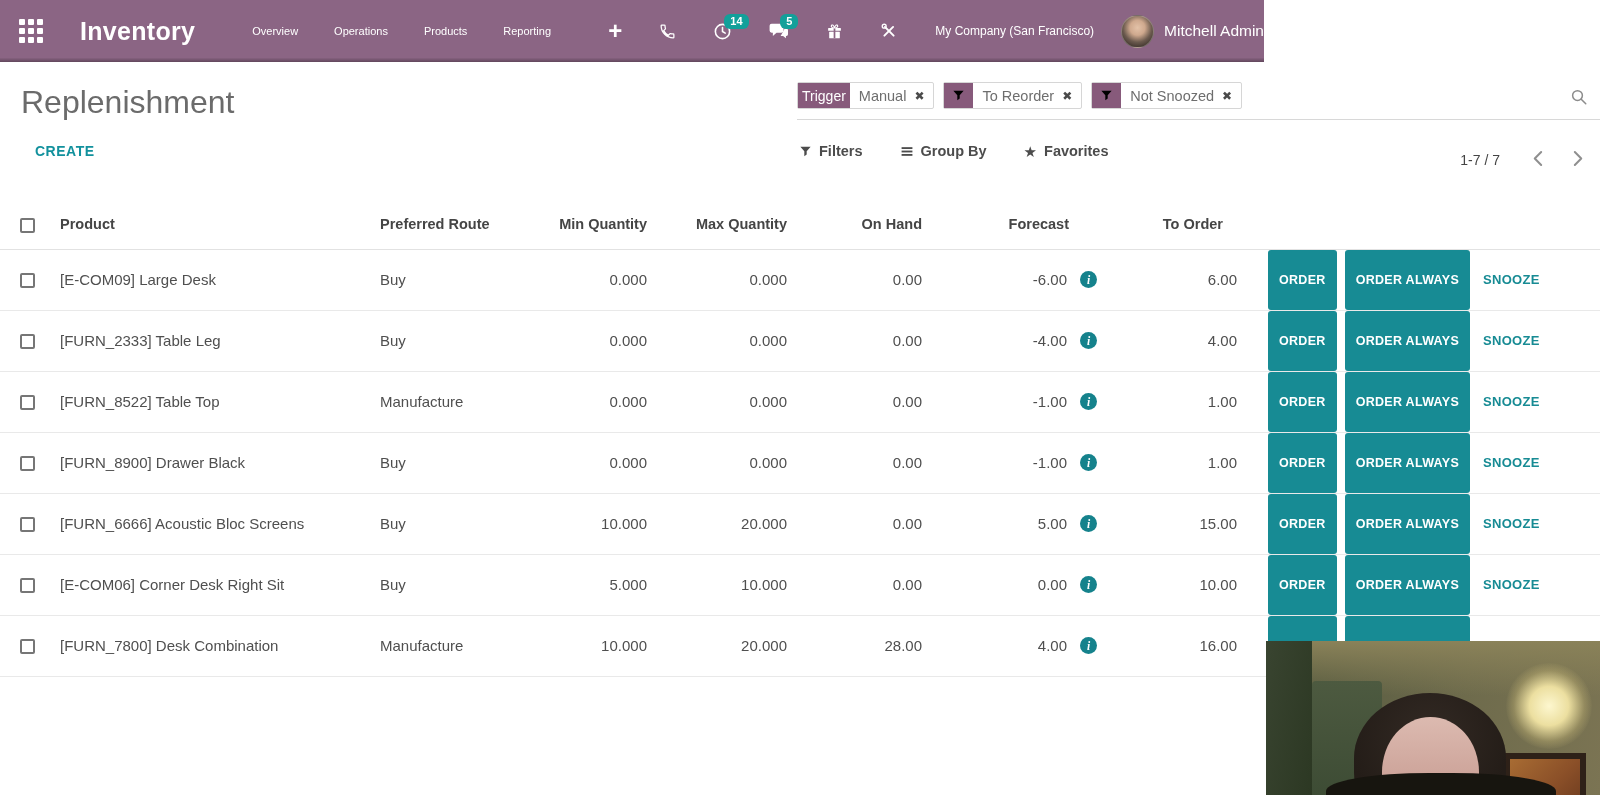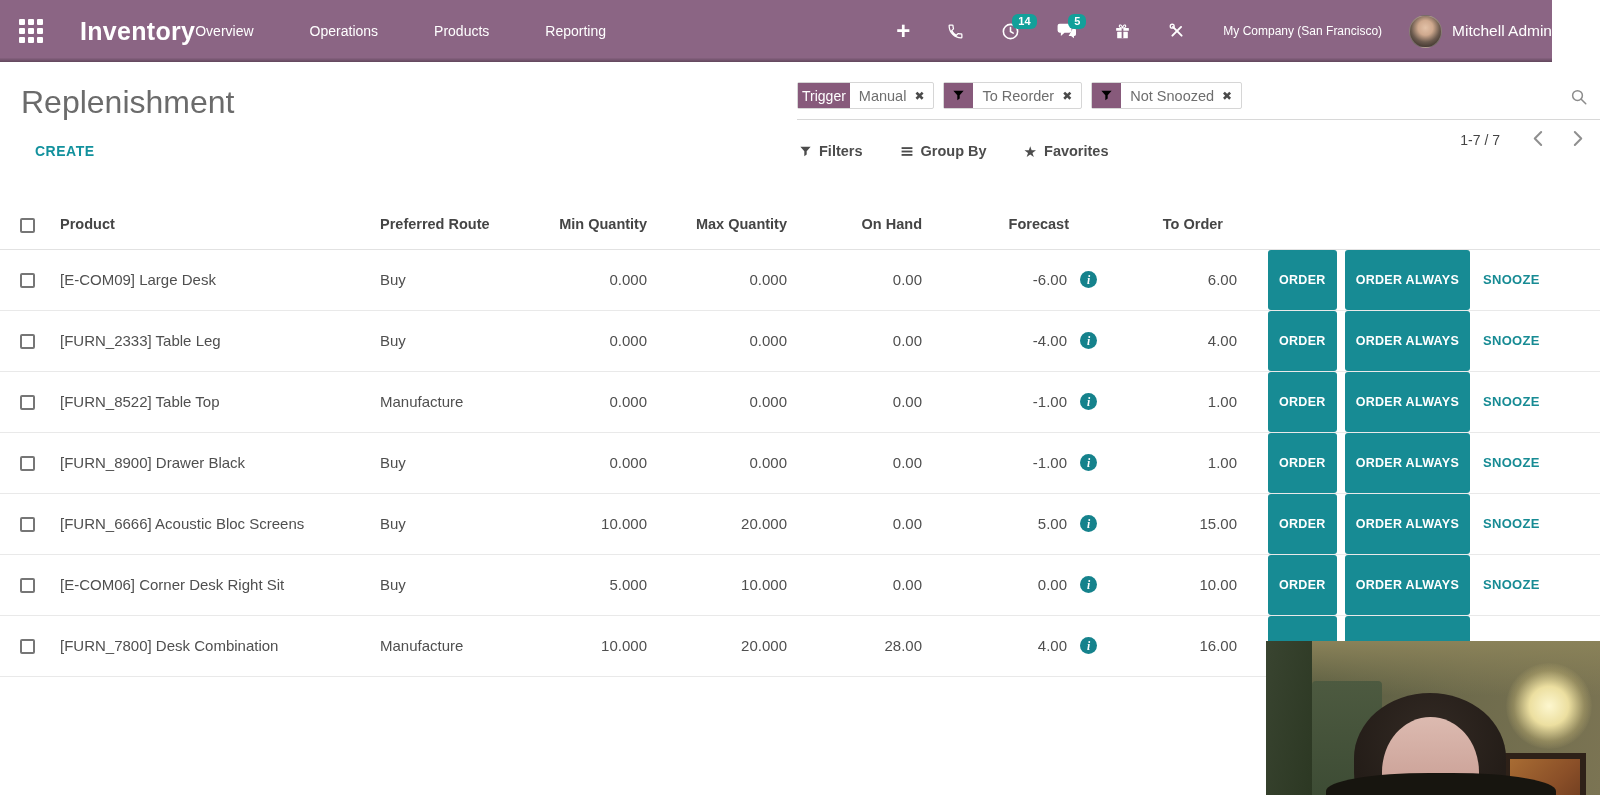--- a/index.html
+++ b/index.html
@@ -5,32 +5,32 @@
   * { margin:0; padding:0; box-sizing:border-box; }
   html,body { width:1600px; height:795px; }
   body {
     position:relative; overflow:hidden; background:#ffffff;
     font-family:"Liberation Sans","DejaVu Sans",sans-serif;
     -webkit-font-smoothing:antialiased;
   }
 
   
   .navbar {
-    position:absolute; top:0; left:0; width:1552px; height:62px;
+    position:absolute; top:0; left:0; width:1264px; height:62px;
     background:#8b6584; color:#fff; display:flex; align-items:center;
   }
   .navbar::after {
     content:""; position:absolute; left:0; right:0; bottom:0; height:4px;
     background:linear-gradient(rgba(0,0,0,0.04), rgba(0,0,0,0.30));
     pointer-events:none;
   }
   .apps-grid { width:24px; height:24px; display:grid; grid-template-columns:repeat(3,1fr); gap:2.5px; margin-left:19px; cursor:pointer; flex:none; }
   .apps-grid span { background:#fff; border-radius:1px; }
   .app-title { font-size:25px; font-weight:700; margin-left:37px; letter-spacing:.3px; white-space:nowrap; }
-  .nav-menus { display:flex; gap:56px; font-size:14px; }
+  .nav-menus { display:flex; gap:36px; margin-left:57px; font-size:11px; }
   .nav-menus .menu-item { cursor:pointer; white-space:nowrap; }
   .nav-right { display:flex; align-items:center; margin-left:auto; }
   .nav-ico { position:relative; margin-right:37px; display:flex; align-items:center; cursor:pointer; }
   .nav-ico svg { display:block; }
   .plus-glyph { font-size:24px; font-weight:700; line-height:1; }
   .badge {
     position:absolute; top:-8px; left:11px; background:#12a09a; color:#fff;
     font-size:11px; font-weight:700; border-radius:6px; padding:2px 6px; line-height:1;
   }
   .company-name { font-size:12px; margin-right:27px; white-space:nowrap; cursor:pointer; }
@@ -60,21 +60,21 @@
   .create-btn {
     position:absolute; left:35px; top:143px; background:none; border:none; cursor:pointer;
     color:#12919d; font-size:14px; font-weight:700; letter-spacing:.5px;
     font-family:inherit;
   }
 
   .filterbar { position:absolute; left:799px; top:143px; display:flex; gap:37px; align-items:center; }
   .fb-item { display:flex; align-items:center; gap:7px; font-size:14.5px; font-weight:700; color:#4c4c4c; cursor:pointer;justify-content:flex-end; }
   .fb-item .star-glyph { font-size:15px; color:#4c4c4c; line-height:1; }
 
-  .pager { position:absolute; right:0; top:128px; display:flex; align-items:center; }
+  .pager { position:absolute; right:0; top:148px; display:flex; align-items:center; }
   .pager-text { font-size:14px; color:#444; margin-right:30px; }
   .pager-btn { background:none; border:none; cursor:pointer; margin-right:26px; padding:2px; }
   .pager-btn:last-child { margin-right:14px; }
 
   
   table.replenish { position:absolute; top:196px; left:0; width:1600px; border-collapse:collapse; table-layout:fixed; }
   .replenish th {
     font-size:14.5px; font-weight:700; color:#454545; text-align:left;
     padding:20px 2px 16px 2px; border-bottom:1px solid #e2e2e2; cursor:pointer; white-space:nowrap;
   }

